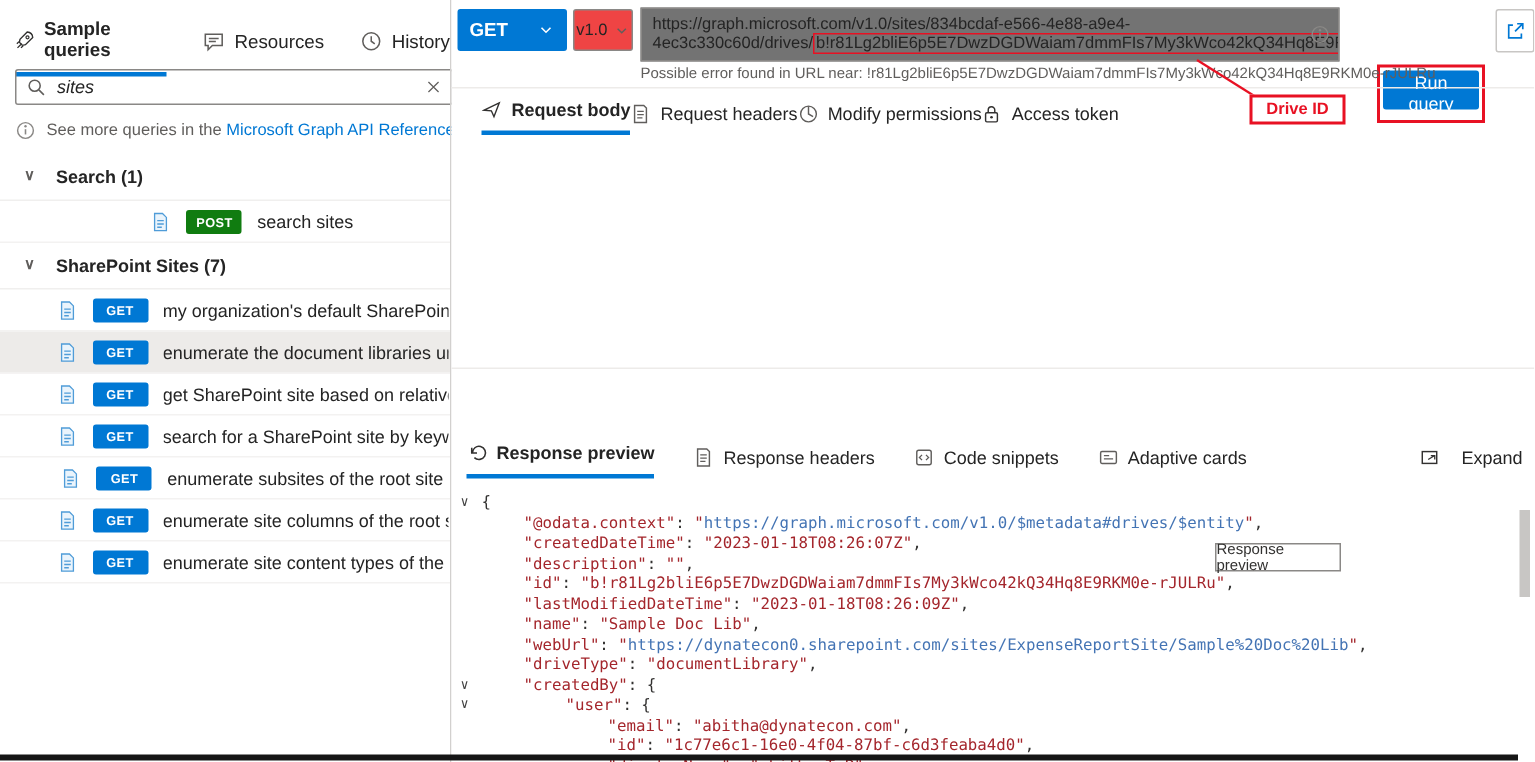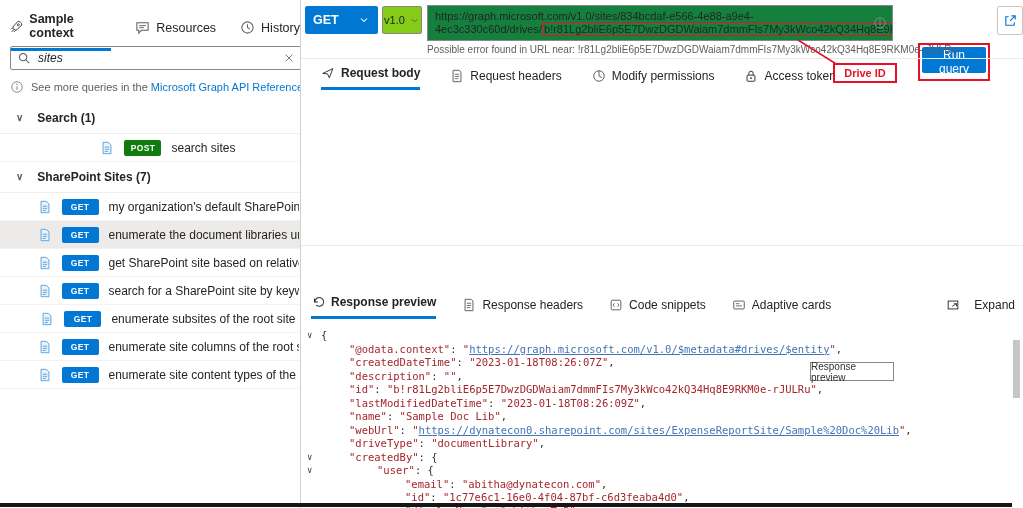--- a/index.html
+++ b/index.html
@@ -33,34 +33,34 @@
   .badge.post{background:#107c10;}
   .q-label{white-space:nowrap;overflow:hidden;max-width:190px;}
 
   
   .main{position:absolute;left:301px;top:0;right:0;height:508px;background:#fff;}
   .btn-method{position:absolute;left:4px;top:6px;width:73px;height:28px;background:#0078d4;color:#fff;
               border-radius:2px;display:flex;align-items:center;justify-content:space-between;
               padding:0 8px;font-size:12.5px;font-weight:bold;cursor:pointer;box-sizing:border-box;}
   .btn-version{position:absolute;left:81px;top:6px;width:40px;height:28px;border:1px solid #8a8886;
                border-radius:2px;display:flex;align-items:center;justify-content:center;gap:4px;
-               font-size:11px;cursor:pointer;box-sizing:border-box;background:#84cc16;}
+               font-size:11px;cursor:pointer;box-sizing:border-box;background:#ef4444;}
   .url-box{position:absolute;left:126px;top:5px;width:466px;height:36px;border:1px solid #8a8886;
-           background:#15803d;font-size:11px;line-height:13px;padding:4px 26px 0 7px;box-sizing:border-box;
+           background:#737373;font-size:11px;line-height:13px;padding:4px 26px 0 7px;box-sizing:border-box;
            white-space:nowrap;overflow:hidden;}
   .url-mark{border:1px solid #e81123;padding:0 1px;}
   .url-info{position:absolute;right:5px;top:10px;}
   .hint{position:absolute;left:126px;top:44px;font-size:10px;color:#605e5c;white-space:nowrap;}
   .run-wrap{position:absolute;left:617px;top:3px;border:2px solid #e81123;padding:2px;margin-top:40px;}
   .btn-run{width:64px;height:26px;background:#0078d4;color:#fff;border:none;border-radius:2px;
            font-size:12px;font-family:"Liberation Sans",sans-serif;cursor:pointer;}
   .btn-share{position:absolute;left:696px;top:6px;width:24px;height:27px;border:1px solid #c8c6c4;
              border-radius:2px;background:#fff;display:flex;align-items:center;justify-content:center;cursor:pointer;}
   .div1{position:absolute;left:0;right:0;top:58px;height:1px;background:#edebe9;}
-  .req-tabs{position:absolute;left:20px;top:66px;display:flex;gap:30px;align-items:flex-end;}
+  .req-tabs{position:absolute;left:20px;top:66px;display:flex;align-items:flex-end;}
   .tab{display:flex;gap:6px;align-items:center;font-size:12px;color:#242424;padding-bottom:7px;cursor:pointer;}
   .tab.active{font-weight:bold;border-bottom:3px solid #0078d4;}
   .drive-label{position:absolute;left:532px;top:63px;width:60px;height:16px;border:2px solid #e81123;
                color:#e81123;font-size:11px;font-weight:bold;display:flex;align-items:center;
                justify-content:center;background:#fff;z-index:3;}
   .callout{position:absolute;left:0;top:0;width:722px;height:120px;pointer-events:none;z-index:2;}
   .div2{position:absolute;left:0;right:0;top:245px;height:1px;background:#edebe9;}
   .status{position:absolute;left:4px;right:8px;top:261px;height:23px;background:#dff6dd;
           display:flex;align-items:center;gap:8px;padding:0 10px;font-size:11px;color:#242424;box-sizing:border-box;}
   .status .grow{flex:1;}
@@ -69,21 +69,21 @@
   .resp-tabs .spacer{flex:1;}
   .expand{display:flex;gap:14px;align-items:center;font-size:12px;color:#242424;padding-bottom:7px;cursor:pointer;}
 
   
   .code{position:absolute;left:0;right:14px;top:329px;bottom:0;overflow:hidden;
         font-family:"DejaVu Sans Mono","Liberation Mono",monospace;font-size:10.5px;line-height:13.5px;}
   .code-line{position:relative;white-space:nowrap;}
   .fold{position:absolute;left:6px;top:0;color:#424242;font-size:9px;}
   .r{color:#a4262c;}
   .p{color:#323130;}
-  .l{color:#4474b4;text-decoration:underline;}
+  .l{color:#4474b4;}
   .tooltip{position:absolute;left:509px;top:362px;width:82px;height:17px;border:1px solid #8a8886;
            background:#fff;font-size:10px;display:flex;align-items:center;justify-content:center;color:#323130;z-index:4;}
   .scroll-thumb{position:absolute;right:3px;top:340px;width:7px;height:58px;background:#c8c6c4;}
   .bottom-bar{position:absolute;left:0;top:503px;width:1012px;height:4px;background:#161616;}
 </style>
 </head>
 <body>
 
 <svg width="0" height="0" style="position:absolute">
   <defs>
@@ -168,21 +168,21 @@
 </svg>
 
 <div class="app">
 
   <div class="sidebar">
     <div class="sb-tabs">
       <div class="sb-tab active">
         <svg class="icon" width="15" height="15">
             <use href="#i-rocket"></use>
           </svg>
-        <span>Sample context</span>
+        <span>Sample queries</span>
       </div>
       <div class="sb-tab">
         <svg class="icon" width="15" height="15">
             <use href="#i-comment"></use>
           </svg>
         <span>Resources</span>
       </div>
       <div class="sb-tab">
         <svg class="icon" width="15" height="15">
             <use href="#i-clock"></use>

